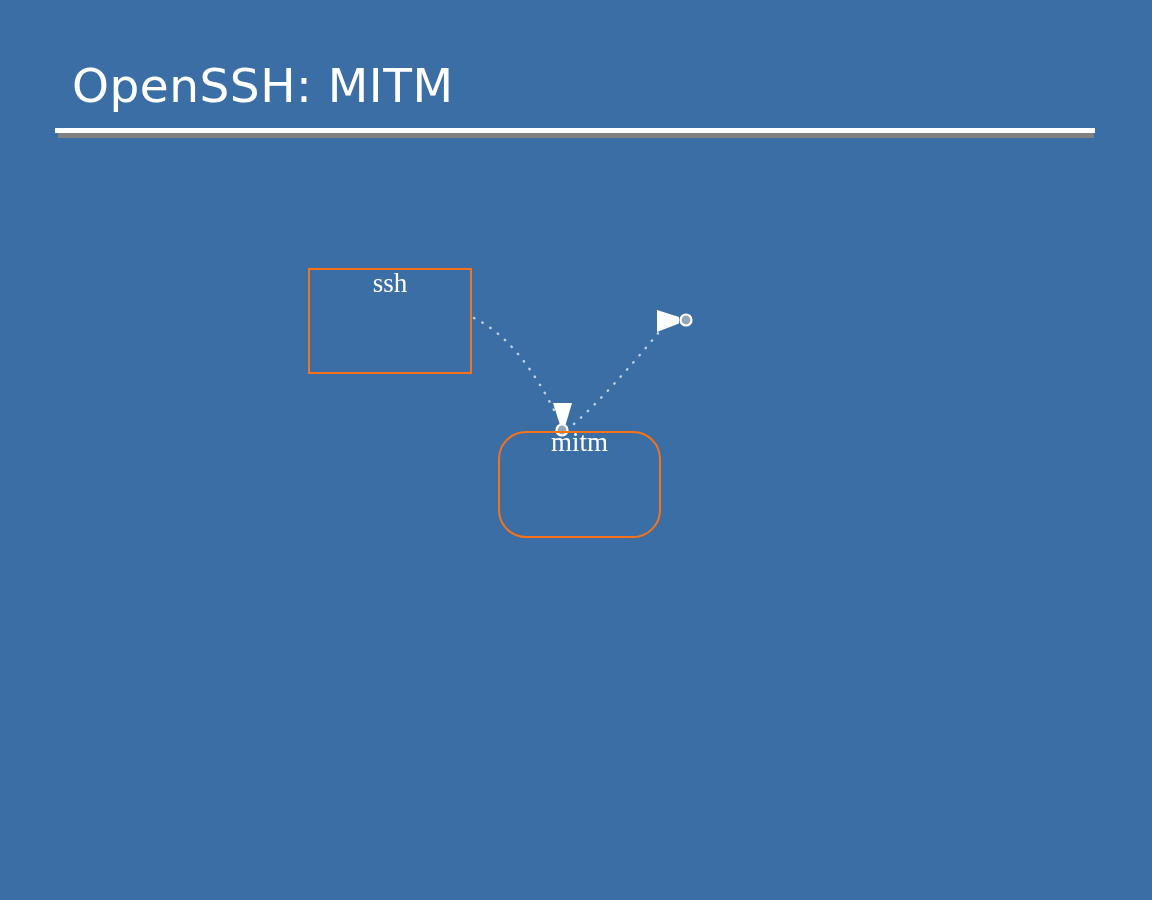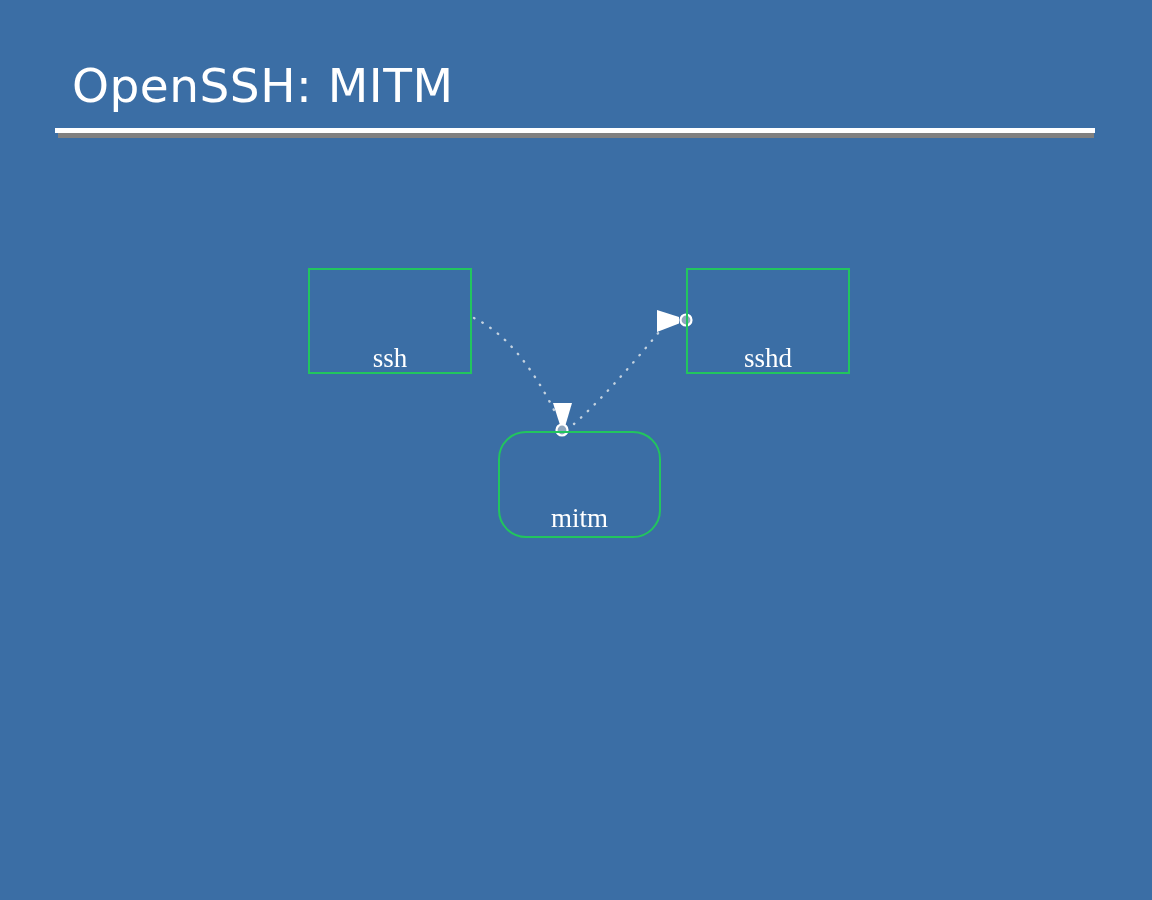--- a/index.html
+++ b/index.html
@@ -60,24 +60,24 @@
   #diagram {
     position: absolute;
     left: 0; top: 0;
     width: 1152px;
     height: 900px;
   }
 
   .node-box {
     position: absolute;
     box-sizing: border-box;
-    border: 2px solid #22c55e;
+    border: 2px solid #f97316;
     background: transparent;
     display: flex;
-    align-items: flex-end;
+    align-items: flex-start;
     justify-content: center;
   }
   .node-label {
     font-family: "Liberation Serif", serif;
     font-size: 27px;
     color: #ffffff;
     line-height: 1;
     user-select: none;
   }
 
@@ -121,22 +121,19 @@
 
       <polygon points="657,310 657,332 679,323.5 679,317" fill="#ffffff"></polygon>
 
       <circle cx="686" cy="320" r="5.5" fill="#8fa6bd" stroke="#ffffff" stroke-width="2.2"></circle>
     </svg>
 
     <div class="node-box" id="node-ssh">
       <span class="node-label">ssh</span>
     </div>
 
-    <div class="node-box" id="node-sshd">
-      <span class="node-label">sshd</span>
-    </div>
 
     <div class="node-box" id="node-mitm">
       <span class="node-label">mitm</span>
     </div>
 
   </div>
 </div>
 
 </body></html>

